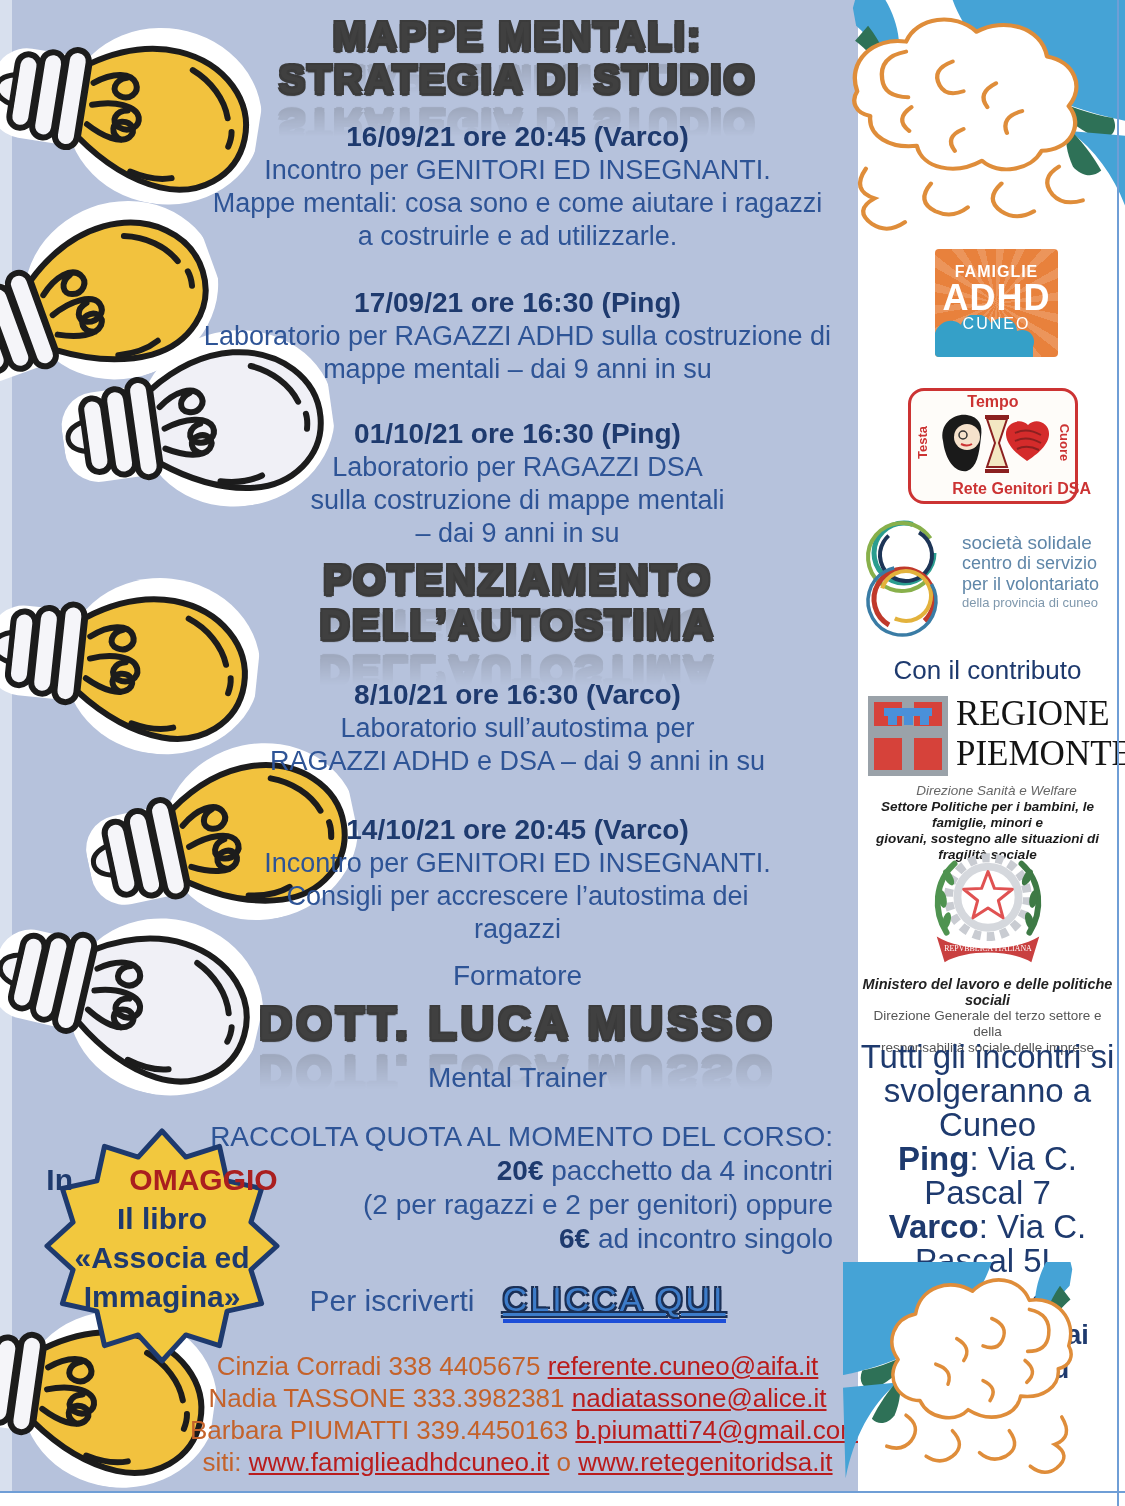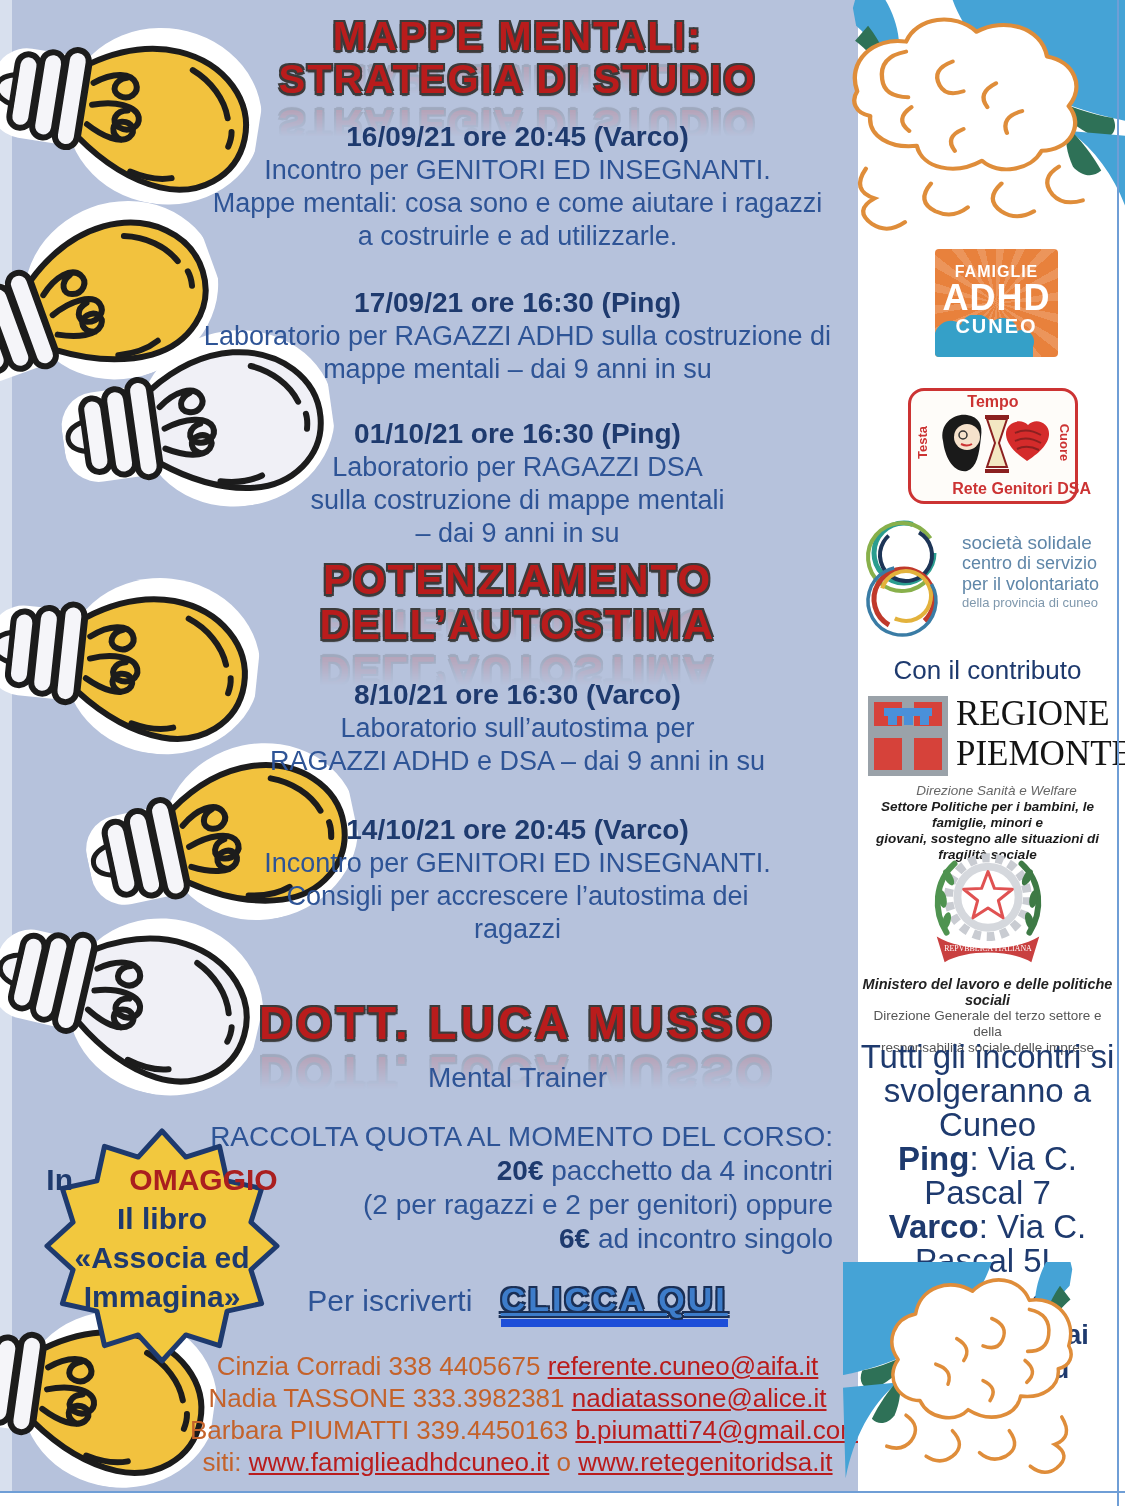--- a/index.html
+++ b/index.html
@@ -14,41 +14,41 @@
   
   .bulb{position:absolute;width:270px;height:180px;}
   .bulb svg{width:100%;height:100%;overflow:visible;}
   .bulb.yellow{--bulbfill:#f2c23e;}
   .bulb.white{--bulbfill:#f0f0f6;}
 
   
   #content{left:190px;top:0;width:655px;height:1491px;}
   #content .abs{left:0;width:100%;text-align:center;white-space:nowrap;}
 
-  .comic{font-weight:bold;letter-spacing:2px;color:#b91c1c;
+  .comic{font-weight:bold;letter-spacing:2px;color:#404040;
     text-shadow:-2px -2px 0 #3b3b3b,2px -2px 0 #3b3b3b,-2px 2px 0 #3b3b3b,2px 2px 0 #3b3b3b,0 3px 1px #3b3b3b;}
   .h1{font-size:40px;}
   .h2{font-size:42px;}
   .h3{font-size:46px;letter-spacing:4px;}
   .reflect{transform:scaleY(-1);opacity:.18;pointer-events:none;
     -webkit-mask-image:linear-gradient(to top,#000 20%,transparent 80%);
             mask-image:linear-gradient(to top,#000 20%,transparent 80%);}
 
   .date{font-size:28px;font-weight:bold;color:#1e3a6e;line-height:34px;}
   .bline{font-size:27px;color:#2e5496;line-height:33px;}
   .formatore{font-size:28px;color:#2e5496;}
   .mental{font-size:28px;color:#2e5496;}
 
   .pricing{font-size:28px;color:#2e5496;line-height:34px;text-align:right !important;padding-right:12px;box-sizing:border-box;}
   .price{font-weight:bold;color:#1e3a6e;}
 
   .signup{font-size:30px;color:#2e5496;}
-  .clicca{font-size:34px;font-weight:bold;letter-spacing:3px;color:#3d7cc9;
+  .clicca{font-size:34px;font-weight:normal;letter-spacing:3px;color:#3d7cc9;
     text-shadow:-2px -2px 0 #1a2f55,2px -2px 0 #1a2f55,-2px 2px 0 #1a2f55,2px 2px 0 #1a2f55;
-    border-bottom:8px solid #1d4ed8;padding-bottom:1px;margin-left:20px;}
+    border-bottom:4px solid #1d4ed8;padding-bottom:1px;margin-left:20px;}
 
   .contact-line{font-size:26px;line-height:32px;color:#c4622a;}
   .contact-line a,.mail{color:#b91c1c;text-decoration:underline;}
 
   
   #badge{left:42px;top:1126px;width:240px;height:240px;z-index:8;}
   #badge svg{position:absolute;left:0;top:0;width:100%;height:100%;}
   #badge .txt{position:absolute;left:0;top:34px;width:100%;text-align:center;
     font-size:30px;font-weight:bold;color:#1e3a6e;line-height:39px;}
   #badge .rosso{color:#aa1f1f;margin-left:48px;}
@@ -56,21 +56,21 @@
   
   #sidebar{left:858px;top:0;width:259px;height:1506px;background:#ffffff;}
   .wave{position:absolute;overflow:hidden;}
   .wave svg{width:100%;height:100%;}
 
   #adhd-logo{left:77px;top:249px;width:123px;height:108px;background:#e8813c;border-radius:4px;overflow:hidden;
     background-image:repeating-conic-gradient(rgba(255,255,255,.16) 0deg 8deg,rgba(255,255,255,0) 8deg 20deg);}
   #adhd-logo .t{position:relative;text-align:center;color:#fff;z-index:2;}
   #adhd-famiglie{font-size:16px;font-weight:bold;letter-spacing:1px;margin-top:14px;}
   #adhd-adhd{font-size:36px;font-weight:bold;letter-spacing:1px;line-height:34px;}
-  #adhd-cuneo{font-size:20px;font-weight:bold;letter-spacing:2px;}
+  #adhd-cuneo{font-size:16px;font-weight:normal;letter-spacing:2px;}
   #adhd-cloud{position:absolute;left:0;bottom:0;width:100%;height:42px;z-index:1;}
 
   #dsa-logo{left:50px;top:388px;width:164px;height:110px;background:#fefcf9;border:3px solid #cc3333;border-radius:16px;}
   #dsa-logo .red{color:#cc3333;font-weight:bold;}
   #dsa-tempo{position:absolute;top:2px;left:0;width:100%;text-align:center;font-size:16px;}
   #dsa-testa{position:absolute;left:-14px;top:44px;width:50px;text-align:center;font-size:13px;transform:rotate(-90deg);}
   #dsa-cuore{position:absolute;right:-14px;top:44px;width:50px;text-align:center;font-size:13px;transform:rotate(90deg);}
   #dsa-bottom{position:absolute;bottom:3px;left:0;width:100%;text-align:right;font-size:16px;padding-left:16px;}
   #dsa-art{position:absolute;left:22px;top:20px;width:120px;height:66px;}
 
@@ -213,20 +213,21 @@
       <div class="bline">RAGAZZI ADHD e DSA – dai 9 anni in su</div>
     </div>
 
     <div class="abs" style="top:813px">
       <div class="date">14/10/21 ore 20:45 (Varco)</div>
       <div class="bline">Incontro per GENITORI ED INSEGNANTI.</div>
       <div class="bline">Consigli per accrescere l’autostima dei</div>
       <div class="bline">ragazzi</div>
     </div>
 
+    <div class="abs formatore" style="top:960px">Formatore</div>
     <div class="abs comic h3" style="top:996px">DOTT. LUCA MUSSO</div>
     <div class="abs comic h3 reflect" style="top:1046px">DOTT. LUCA MUSSO</div>
     <div class="abs mental" style="top:1062px">Mental Trainer</div>
 
     <div class="abs pricing" style="top:1120px">
       <div>RACCOLTA QUOTA AL MOMENTO DEL CORSO:</div>
       <div><span class="price">20€</span><span> pacchetto da 4 incontri</span></div>
       <div>(2 per ragazzi e 2 per genitori) oppure</div>
       <div><span class="price">6€</span><span> ad incontro singolo</span></div>
     </div>

